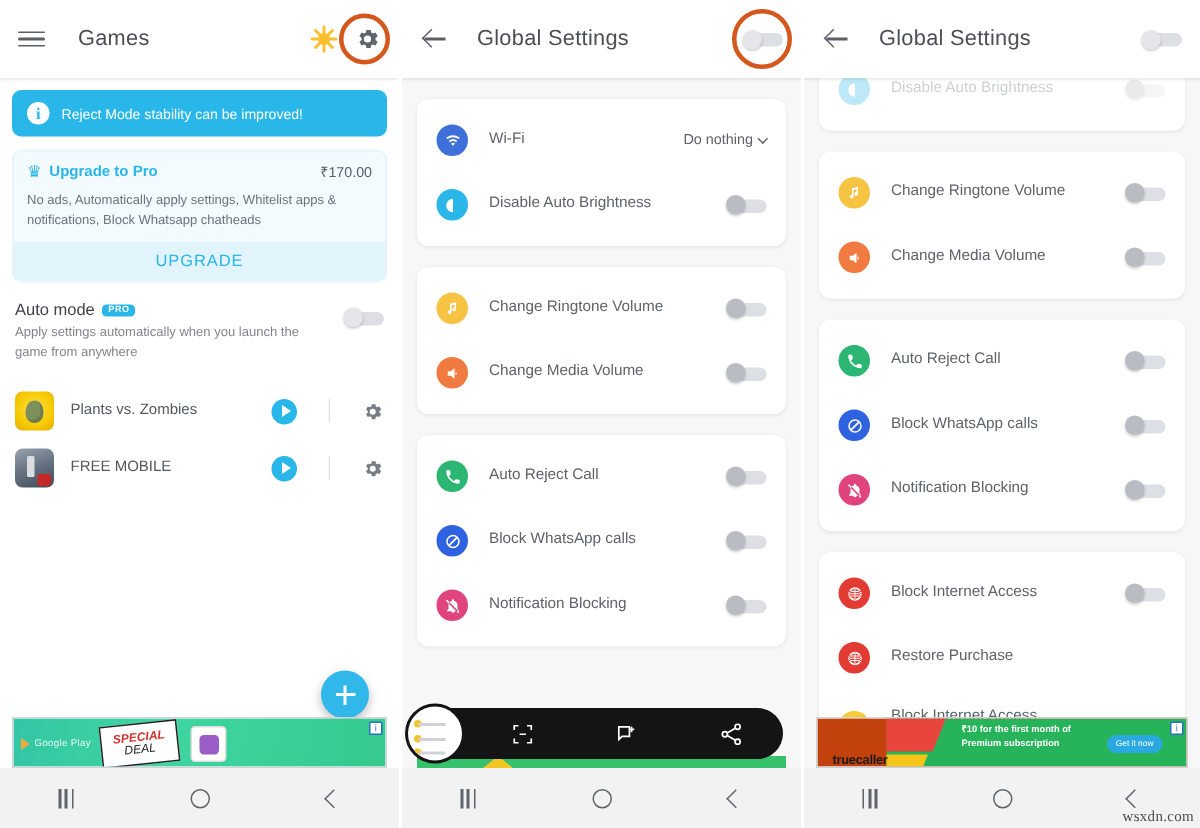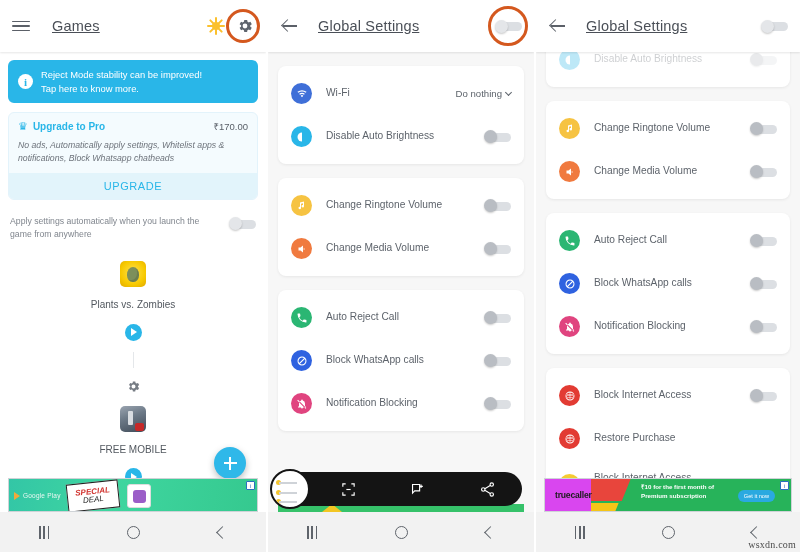--- a/index.html
+++ b/index.html
@@ -16,21 +16,21 @@
   .p2 { width: 266px; background: #f7f7f7; }
   .p3 { width: 264px; background: #f7f7f7; }
 
   
   .appbar {
     height: 52px; display: flex; align-items: center;
     padding: 0 12px; background: #ffffff; position: relative; z-index: 5;
   }
   .appbar.shadowed { box-shadow: 0 1px 2px rgba(0,0,0,0.10); }
   .bar-title {
-    font-size: 14.5px; color: #4a4f57; letter-spacing: .2px; text-decoration: underline;
+    font-size: 14.5px; color: #4a4f57; letter-spacing: .2px;
   }
   .p1 .bar-title { margin-left: 22px; }
   .p2 .bar-title, .p3 .bar-title { margin-left: 18px; }
   .spacer { flex: 1; }
 
   .hamburger { width: 18px; display: flex; flex-direction: column; gap: 3px; cursor: pointer; }
   .hamburger i { display: block; height: 1.6px; background: #5b6068; border-radius: 1px; }
 
   .backarrow { width: 20px; height: 20px; position: relative; cursor: pointer; }
   .backarrow::before {
@@ -79,21 +79,21 @@
   .info-text { font-size: 9.4px; line-height: 1.45; }
 
   .pro-card {
     margin-top: 9px; background: #f4fbfe; border-radius: 6px;
     border: 1px solid #e3f3fb; overflow: hidden;
   }
   .pro-top { padding: 7px 9px 6px 9px; display: flex; align-items: center; }
   .crown { color: #29b6e8; font-size: 11px; margin-right: 5px; }
   .pro-title { font-size: 10px; font-weight: bold; color: #29b6e8; }
   .pro-price { margin-left: auto; font-size: 9.5px; color: #5a6069; }
-  .pro-desc { padding: 0 9px 8px 9px; font-size: 8.7px; color: #6d737b; line-height: 1.5; font-style: italic; }
+  .pro-desc { padding: 0 9px 8px 9px; font-size: 8.7px; color: #6d737b; line-height: 1.5; }
   .pro-btn {
     background: #e2f4fb; text-align: center; padding: 7px 0;
     font-size: 11px; color: #29b6e8; letter-spacing: .6px; cursor: pointer;
   }
 
   .auto-row { display: flex; align-items: flex-start; margin-top: 13px; padding: 0 2px; }
   .auto-left { flex: 1; }
   .auto-title-line { display: flex; align-items: center; gap: 5px; }
   .auto-title { font-size: 11px; color: #3f444b; }
   .pro-badge {
@@ -108,21 +108,21 @@
     background: #dcdfe3; border-radius: 5px;
   }
   .toggle .knob {
     position: absolute; left: 0; top: 0; width: 13px; height: 13px;
     border-radius: 50%; background: #b9bdc3;
     box-shadow: 0 1px 2px rgba(0,0,0,0.22);
   }
   .toggle.light .knob { background: #e4e6e9; }
 
   .game-list { margin-top: 14px; }
-  .game-row { display: flex; align-items: center; padding: 6px 2px; gap: 11px; cursor: pointer; flex-direction: column; }
+  .game-row { display: flex; align-items: center; padding: 6px 2px; gap: 11px; cursor: pointer; }
   .game-icon { width: 26px; height: 26px; border-radius: 5px; flex: none; position: relative; overflow: hidden; }
   .pvz { background: radial-gradient(circle at 50% 45%, #ffe14f 0%, #f7c900 62%, #e0a800 100%); }
   .pvz::after {
     content: ""; position: absolute; left: 7px; top: 6px; width: 12px; height: 15px;
     border-radius: 50% 50% 45% 45%; background: #7d8f5b;
     box-shadow: inset -2px -2px 0 rgba(0,0,0,.12);
   }
   .pubg { background: linear-gradient(160deg,#9aa4b0 0%, #6d7a88 40%, #3f4a57 100%); }
   .pubg::after {
     content:""; position:absolute; left:8px; top:5px; width:5px; height:14px; background:#d9dde2; border-radius:1px;
@@ -212,21 +212,21 @@
     background: #fff; border-radius: 3px; border: 1px solid #ddd;
     display: flex; align-items: center; justify-content: center;
   }
   .ad-chip span { width: 13px; height: 13px; border-radius: 3px; background: #9b5ec8; }
   .ad-info {
     position: absolute; right: 2px; top: 2px; width: 9px; height: 9px;
     border: 1px solid #2b6fbf; border-radius: 1px; background: #fff;
     font-size: 6px; color: #2b6fbf; display: flex; align-items: center; justify-content: center;
   }
 
-  .ad-tc { flex: 1; background: #d946ef; position: relative; display: flex; align-items: center; }
+  .ad-tc { flex: 1; background: #c2410c; position: relative; display: flex; align-items: flex-end; }
   .tc-logo { font-size: 8.6px; font-weight: bold; color: #1c1c1c; margin-left: 10px; z-index: 2; letter-spacing: -.2px; }
   .tc-swoosh { position: absolute; left: 46px; top: 0; bottom: 0; right: 0; overflow: hidden; }
   .tc-swoosh .g { position: absolute; inset: 0; background: #27b35a; }
   .tc-swoosh .r {
     position: absolute; left: -6px; top: -4px; width: 42px; height: 26px;
     background: #e8453c; transform: skewX(-22deg);
   }
   .tc-swoosh .y {
     position: absolute; left: -6px; bottom: -10px; width: 30px; height: 18px;
     background: #f5c518; transform: skewX(-22deg);
@@ -307,36 +307,39 @@
           </svg>
       </div>
       <div class="hl-ring" id="ring-gear"></div>
     </div>
 
     <div class="p1-body">
       <div class="info-banner">
         <div class="info-circle">i</div>
         <div class="info-text">
           <div>Reject Mode stability can be improved!</div>
-          <div>Tap here to know more.</div>
         </div>
       </div>
 
       <div class="pro-card">
         <div class="pro-top">
           <span class="crown">♛</span>
           <span class="pro-title">Upgrade to Pro</span>
           <span class="pro-price">₹170.00</span>
         </div>
         <div class="pro-desc">No ads, Automatically apply settings, Whitelist apps &amp; notifications, Block Whatsapp chatheads</div>
         <div class="pro-btn">UPGRADE</div>
       </div>
 
       <div class="auto-row">
         <div class="auto-left">
+          <div class="auto-title-line">
+            <span class="auto-title">Auto mode</span>
+            <span class="pro-badge">PRO</span>
+          </div>
           <div class="auto-sub">Apply settings automatically when you launch the game from anywhere</div>
         </div>
         <div class="toggle light">
           <span class="track"></span>
           <span class="knob"></span>
         </div>
       </div>
 
       <div class="game-list">
         <div class="game-row">

